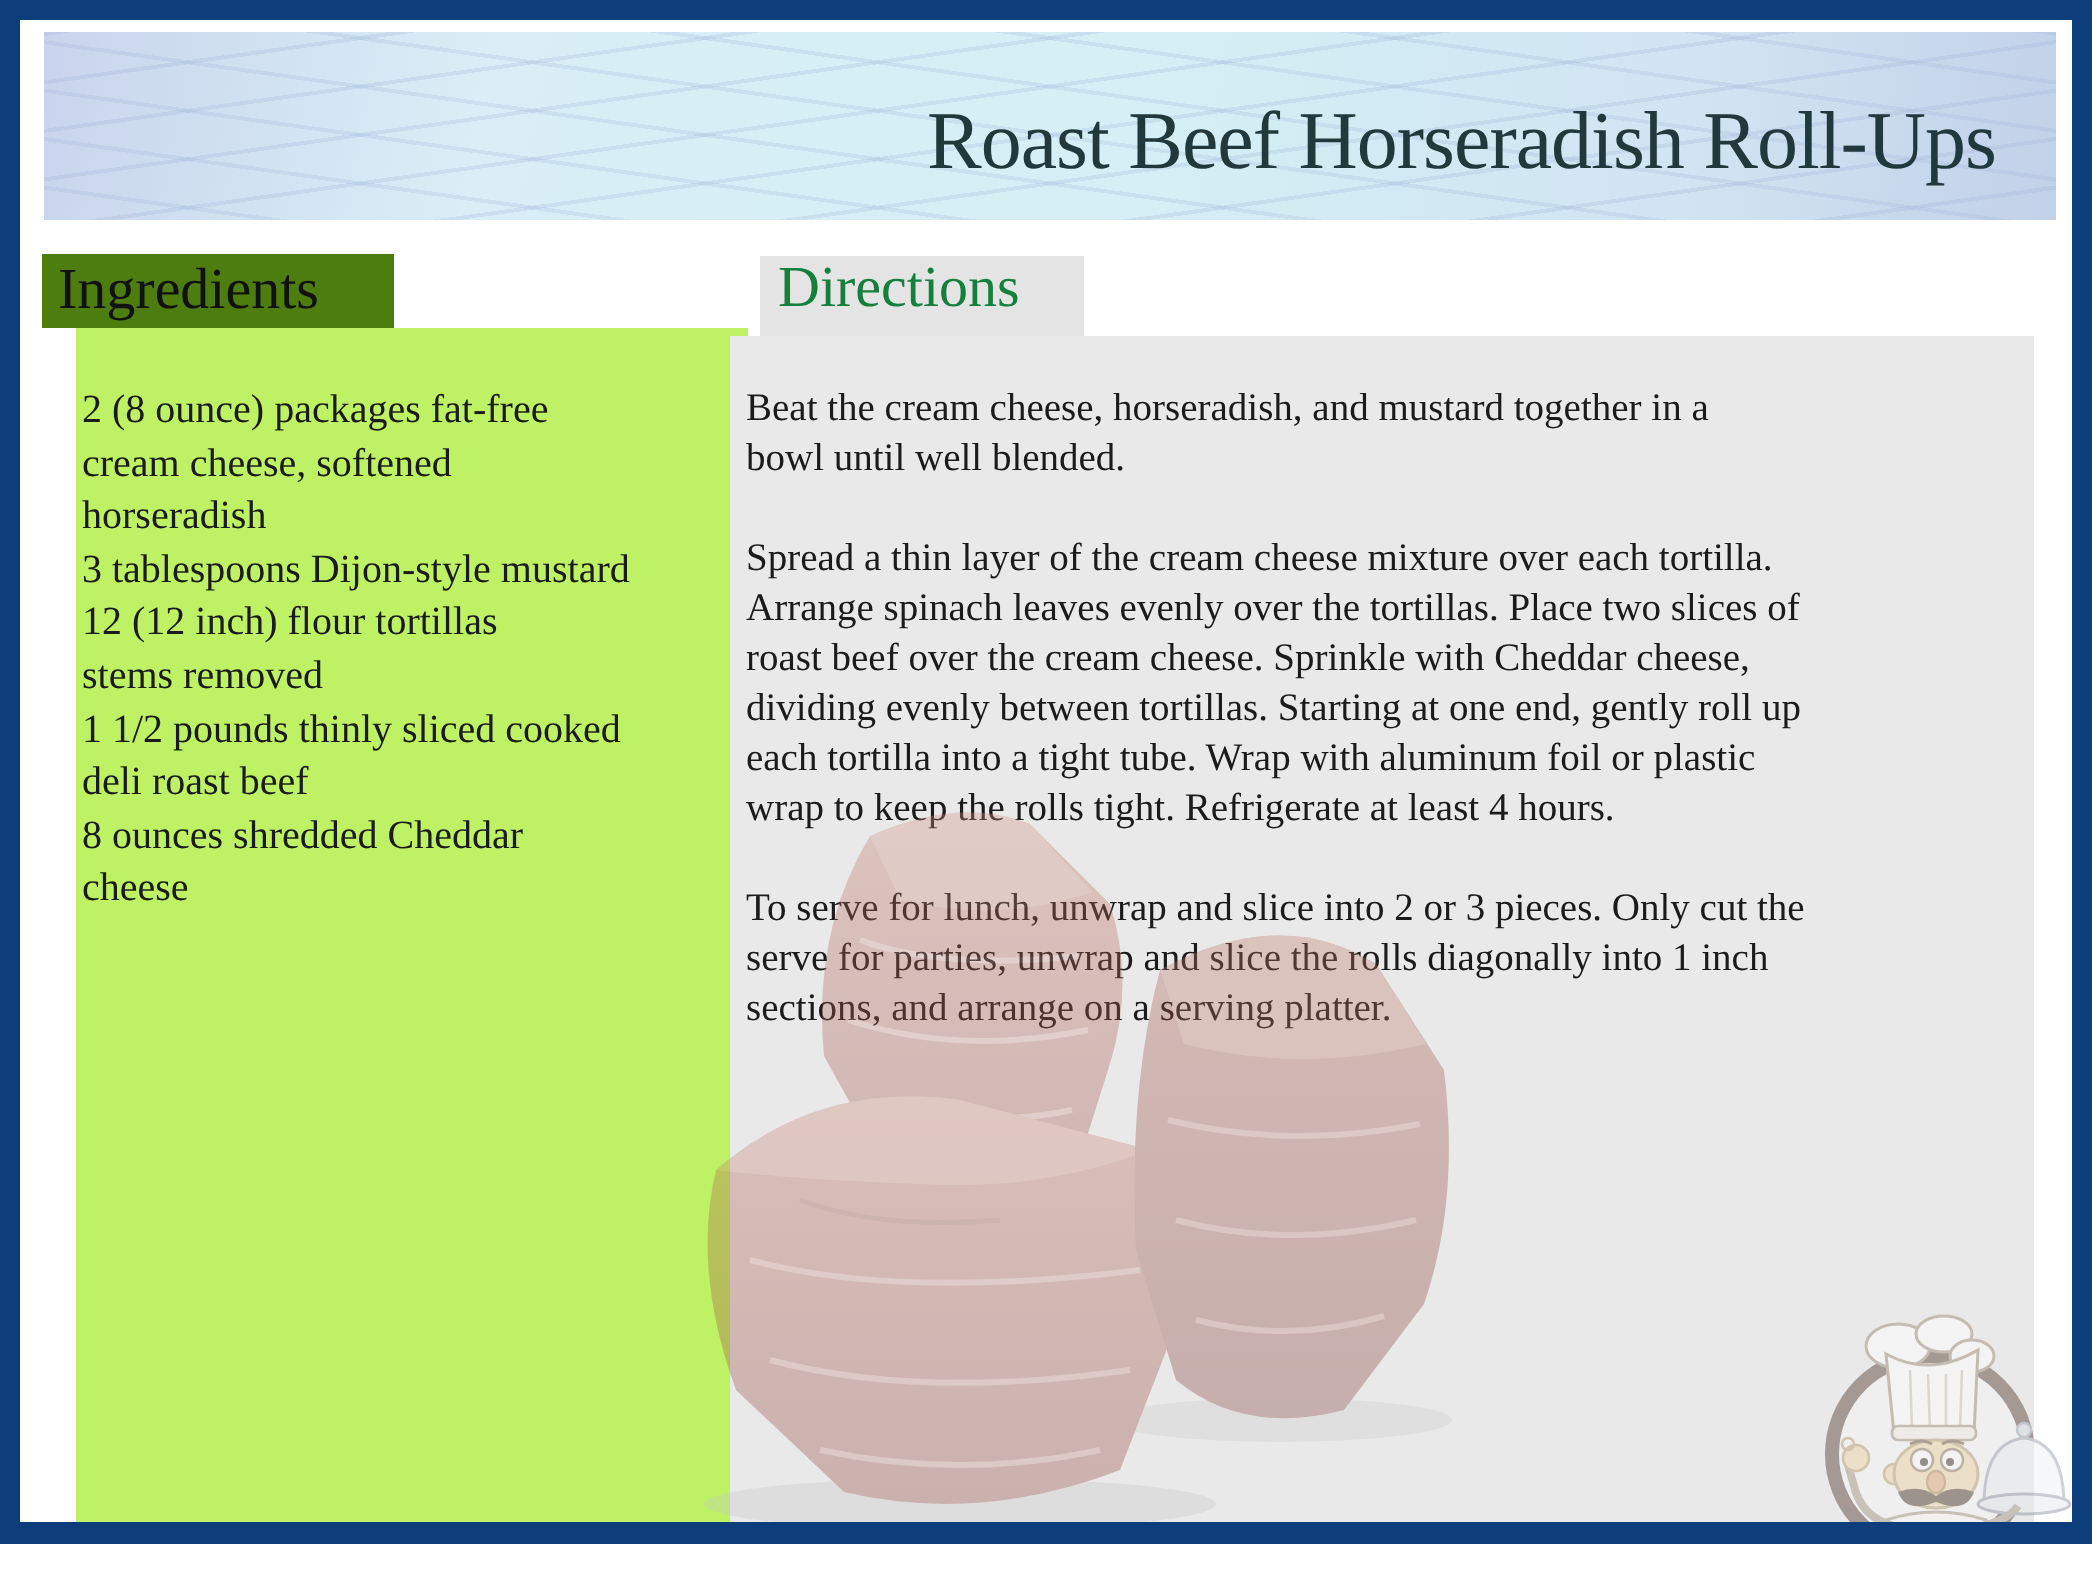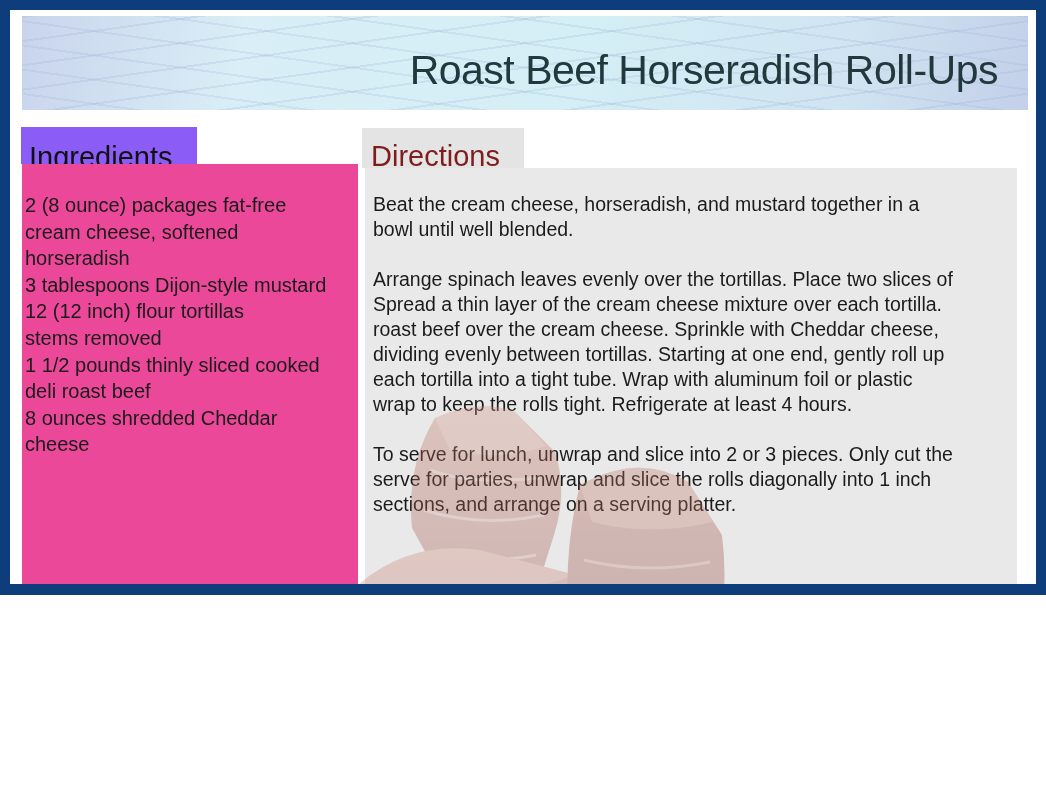--- a/index.html
+++ b/index.html
@@ -1,24 +1,24 @@
 <!DOCTYPE html>
 <html><head>
 <meta charset="utf-8">
 <style>
   html,body{margin:0;padding:0;background:#ffffff;}
   .page{
     position:relative;
-    width:1046px;height:595px;
+    width:1046px;height:772px;
     box-sizing:border-box;
     border:10px solid #0e3d7c;
     border-bottom-width:11px;
     background:#ffffff;
     overflow:hidden;
-    font-family:Liberation Sans, sans-serif;
+    font-family:Liberation Serif, serif;
   }
   
   .header{
     position:absolute;left:12px;top:6px;width:1006px;height:94px;
     display:flex;justify-content:flex-end;align-items:center;
     padding:0;box-sizing:border-box;
     background:
       repeating-linear-gradient(172deg, rgba(150,170,215,0.22) 0 2px, rgba(255,255,255,0) 2px 24px),
       repeating-linear-gradient(188deg, rgba(150,170,215,0.20) 0 2px, rgba(255,255,255,0) 2px 24px),
       linear-gradient(100deg,#c9d4ec 0%,#d9eef6 22%,#d4eff5 55%,#d0e4f1 82%,#c3d0e9 100%);
@@ -26,36 +26,36 @@
   .title{
     font-size:41px;
     letter-spacing:-0.5px;
     color:#21393c;
     padding:14px 30px 0 0;
     white-space:nowrap;
   }
   
   .ing-heading{
     position:absolute;left:11px;top:117px;width:176px;height:37px;
-    background:#8b5cf6;box-sizing:border-box;
-    font-size:29px;color:#111;padding:14px 0 0 8px;
+    background:#4d7c0f;box-sizing:border-box;
+    font-size:29px;color:#111;padding:2px 0 0 8px;
   }
   .ing-body{
-    position:absolute;left:12px;top:154px;width:336px;height:617px;
-    background:#ec4899;box-sizing:border-box;
+    position:absolute;left:28px;top:154px;width:336px;height:617px;
+    background:#bef264;box-sizing:border-box;
     padding:28px 4px 0 3px;
     font-size:20px;color:#1b1b1b;
     z-index:0;
   }
   .ing-body .line{line-height:26.6px;white-space:nowrap;}
   
   .dir-heading{
-    position:absolute;left:352px;top:118px;width:162px;height:40px;
+    position:absolute;left:370px;top:118px;width:162px;height:40px;
     background:#e4e4e4;box-sizing:border-box;
-    font-size:29px;color:#7f1d1d;padding:12px 0 0 9px;
+    font-size:29px;color:#15803d;padding:0 0 0 9px;
   }
   .dir-body{
     position:absolute;left:355px;top:158px;width:652px;height:613px;
     background:#e9e9e9;box-sizing:border-box;
     padding:24px 6px 0 8px;
     font-size:19.5px;color:#1b1b1b;
     z-index:0;
   }
   .dir-body .para{margin:0 0 25px 0;position:relative;z-index:2;}
   .dir-body .line{line-height:25px;white-space:nowrap;}
@@ -92,22 +92,22 @@
       <div class="line">cheese</div>
     </div>
 
   <div class="dir-heading">Directions</div>
   <div class="dir-body">
       <div class="para">
         <div class="line">Beat the cream cheese, horseradish, and mustard together in a</div>
         <div class="line">bowl until well blended.</div>
       </div>
       <div class="para">
+        <div class="line">Spread a thin layer of the cream cheese mixture over each tortilla.</div>
         <div class="line">Arrange spinach leaves evenly over the tortillas. Place two slices of</div>
-        <div class="line">Spread a thin layer of the cream cheese mixture over each tortilla.</div>
         <div class="line">roast beef over the cream cheese. Sprinkle with Cheddar cheese,</div>
         <div class="line">dividing evenly between tortillas. Starting at one end, gently roll up</div>
         <div class="line">each tortilla into a tight tube. Wrap with aluminum foil or plastic</div>
         <div class="line">wrap to keep the rolls tight. Refrigerate at least 4 hours.</div>
       </div>
       <div class="para">
         <div class="line">To serve for lunch, unwrap and slice into 2 or 3 pieces. Only cut the</div>
         <div class="line">serve for parties, unwrap and slice the rolls diagonally into 1 inch</div>
         <div class="line">sections, and arrange on a serving platter.</div>
       </div>

